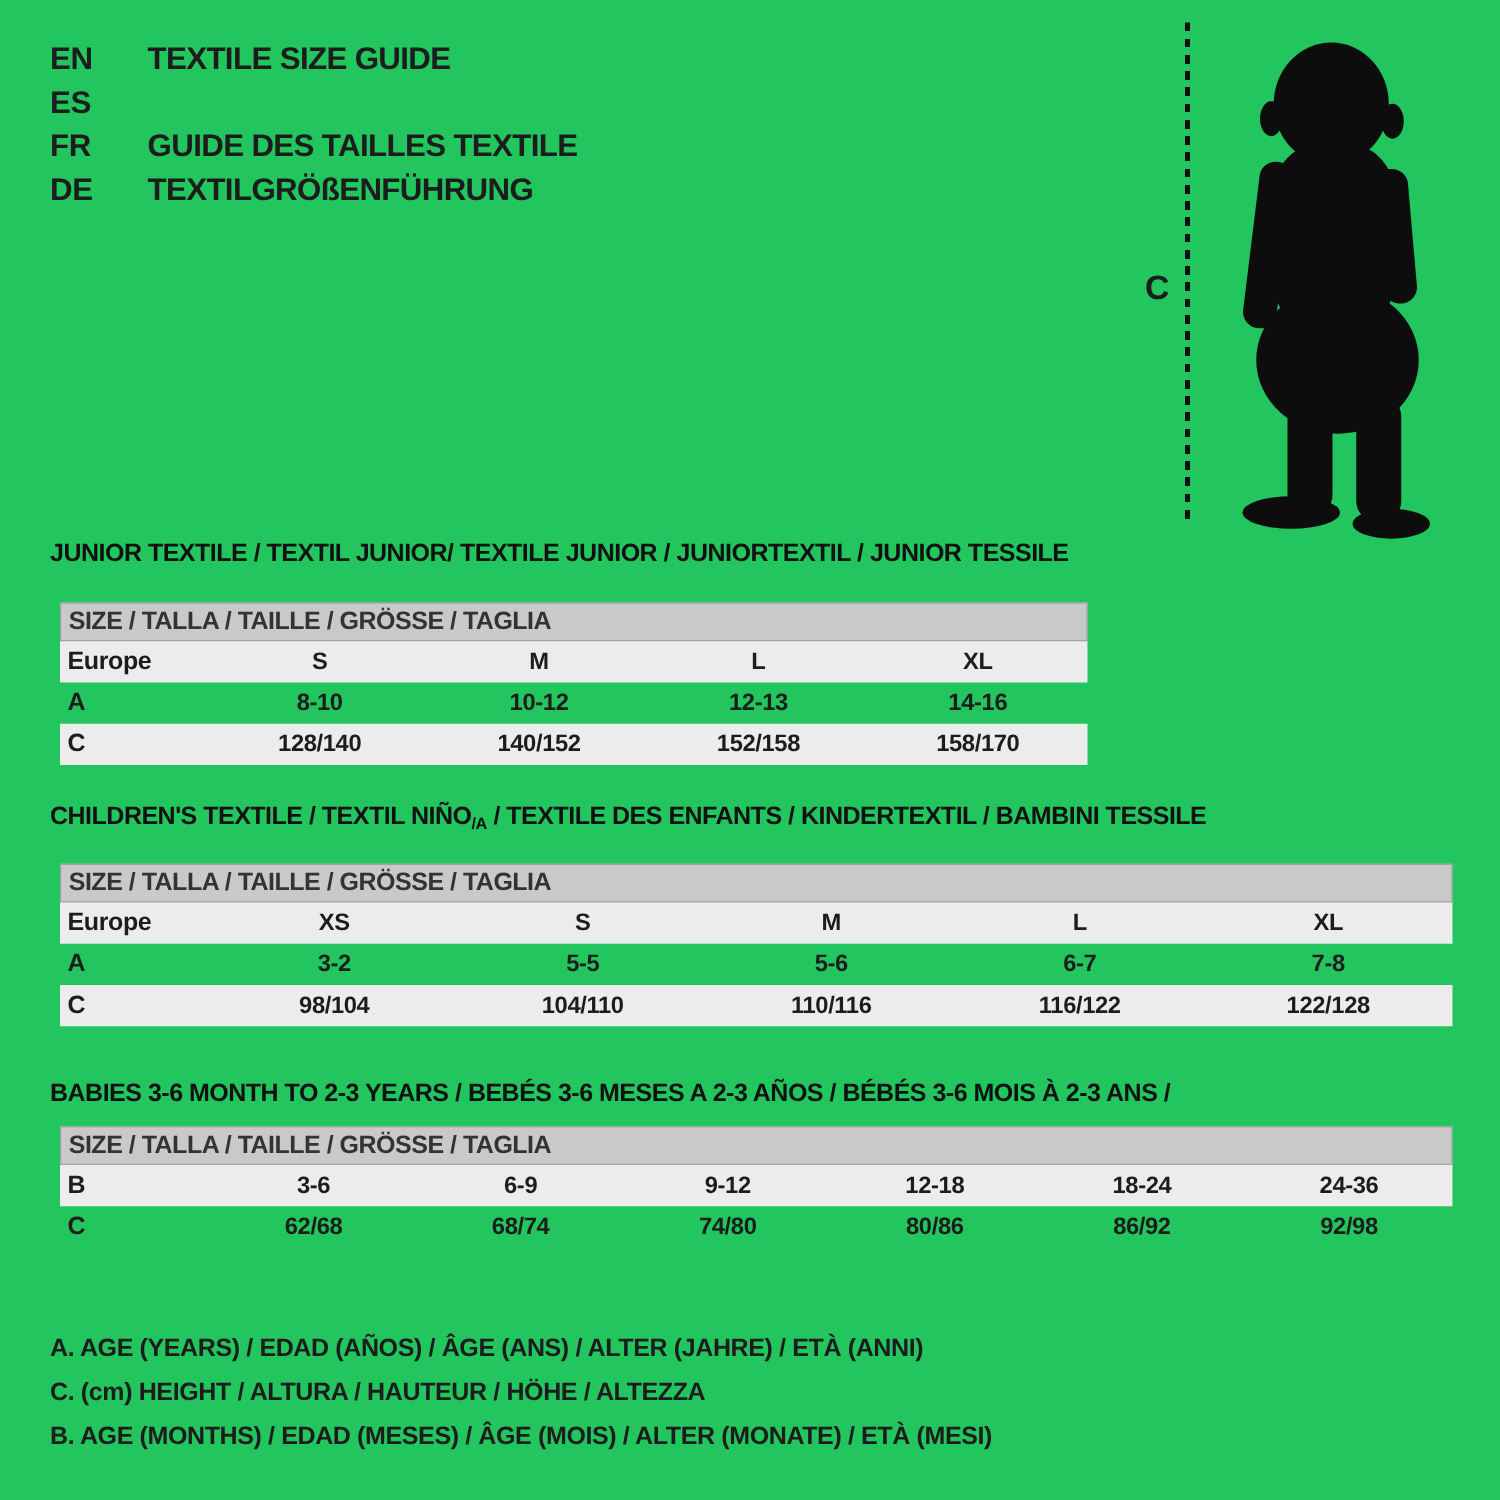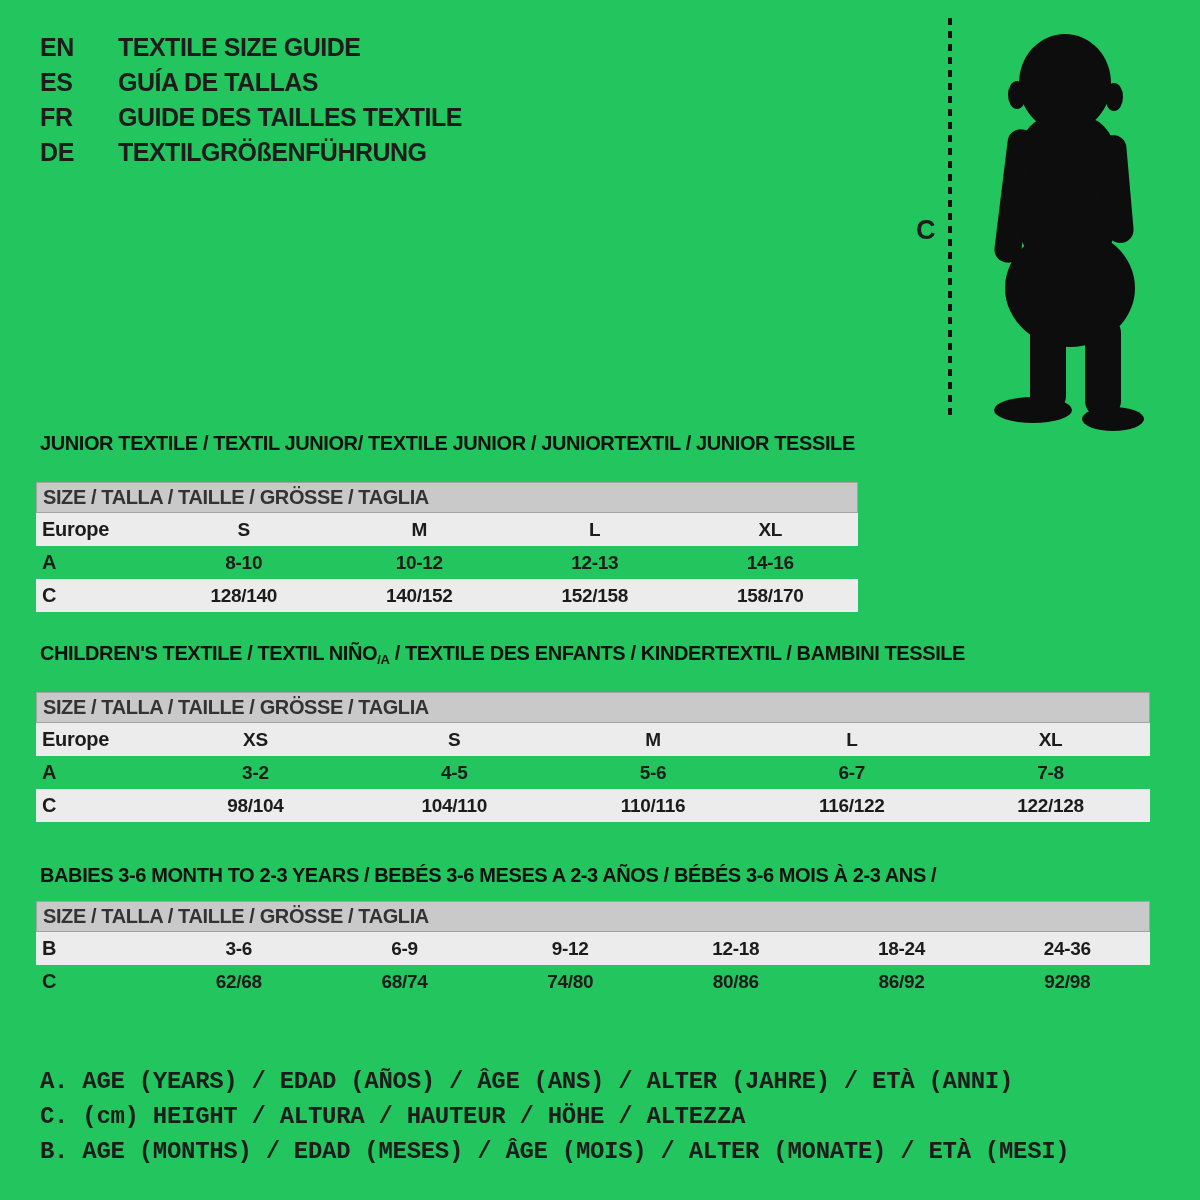--- a/index.html
+++ b/index.html
@@ -27,52 +27,51 @@
   
   .section { position:absolute; left:36px; }
   .sec-junior   { top:432px; width:822px; }
   .sec-children { top:642px; width:1114px; }
   .sec-babies   { top:846px; width:1114px; }
 
   .sec-heading { font-size:20px; font-weight:bold; letter-spacing:-0.4px; color:#111; white-space:nowrap; padding-left:4px; }
   .sub { font-size:13px; vertical-align:-4px; letter-spacing:-0.3px; }
   .sec-heading-line { line-height:35px;margin-top:12px; }
 
-  .stable { width:100%; }
+  .stable { width:100%;margin-left:12px; }
   .sec-junior .stable   { margin-top:27px; }
   .sec-children .stable { margin-top:25px; }
   .sec-babies .stable   { margin-top:8px; }
 
   .size-bar {
     height:31px; background:#c9c9c9; border:1px solid #a3a3a3;
     display:flex; align-items:center; padding-left:6px;
     font-size:20px; font-weight:bold; letter-spacing:-0.4px; color:#333;
   }
   .trow { display:flex; height:33px; align-items:center; font-size:19px; font-weight:bold; letter-spacing:-0.3px; }
   .trow:nth-child(even) { background:#ececec; }
   .tlabel { width:120px; padding-left:6px; font-size:20px; }
   .tcell { flex:1; text-align:center; }
 
   
   .legend { position:absolute; left:40px; top:1068px; }
-  .legend-line { height:35px; font-size:24px; font-weight:bold; letter-spacing:-0.3px; white-space:nowrap;font-family:Liberation Mono, monospace; }
+  .legend-line { height:35px; font-size:20px; font-weight:bold; letter-spacing:-0.3px; white-space:nowrap; }
 </style>
 </head>
 <body>
 
 <div class="page">
 
   <div class="lang-block">
     <div class="lang-row">
       <span class="lang-code">EN</span>
       <span class="lang-title">TEXTILE SIZE GUIDE</span>
     </div>
     <div class="lang-row">
       <span class="lang-code">ES</span>
-      <span class="lang-title">GUÍA DE TALLAS</span>
     </div>
     <div class="lang-row">
       <span class="lang-code">FR</span>
       <span class="lang-title">GUIDE DES TAILLES TEXTILE</span>
     </div>
     <div class="lang-row">
       <span class="lang-code">DE</span>
       <span class="lang-title">TEXTILGRÖßENFÜHRUNG</span>
     </div>
   </div>
@@ -133,21 +132,21 @@
         <span class="tlabel">Europe</span>
         <span class="tcell">XS</span>
         <span class="tcell">S</span>
         <span class="tcell">M</span>
         <span class="tcell">L</span>
         <span class="tcell">XL</span>
       </div>
       <div class="trow">
         <span class="tlabel">A</span>
         <span class="tcell">3-2</span>
-        <span class="tcell">4-5</span>
+        <span class="tcell">5-5</span>
         <span class="tcell">5-6</span>
         <span class="tcell">6-7</span>
         <span class="tcell">7-8</span>
       </div>
       <div class="trow">
         <span class="tlabel">C</span>
         <span class="tcell">98/104</span>
         <span class="tcell">104/110</span>
         <span class="tcell">110/116</span>
         <span class="tcell">116/122</span>

